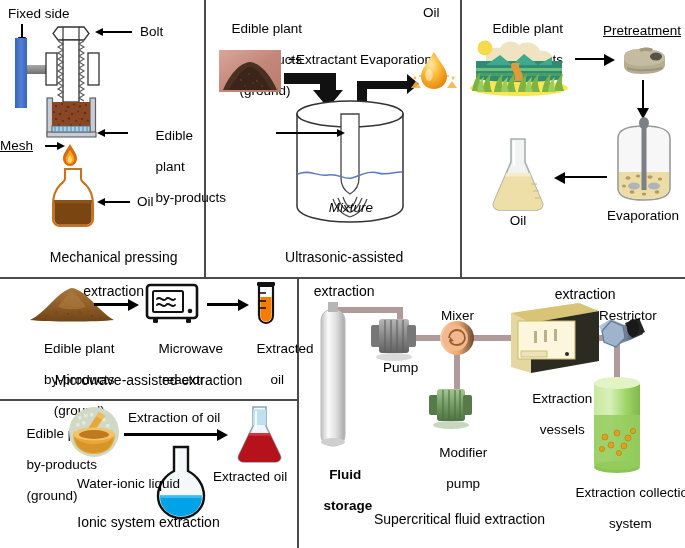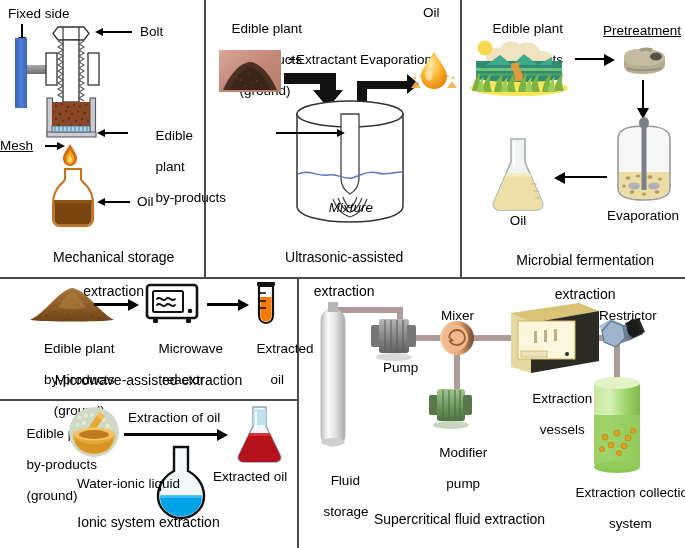--- a/index.html
+++ b/index.html
@@ -138,21 +138,21 @@
     <svg class="abs" style="left:47px;top:167px;" width="52" height="62" viewBox="0 0 52 62">
       <path d="M18,2 L34,2 L34,12 C34,14 36,15 39,18 C44,23 46,29 46,38 L46,52 C46,56 43,59 39,59 L13,59 C9,59 6,56 6,52 L6,38 C6,29 8,23 13,18 C16,15 18,14 18,12 Z" fill="#ffffff" stroke="#c9721b" stroke-width="2.1"></path>
       <path d="M7.3,33 L44.7,33 L44.7,52 C44.7,55.4 42.2,57.8 39,57.8 L13,57.8 C9.8,57.8 7.3,55.4 7.3,52 Z" fill="#7a4510"></path>
       <path d="M7.3,33 L44.7,33 L44.7,36.5 L7.3,36.5 Z" fill="#8c5418"></path>
     </svg>
     <div class="lbl" style="left:137px;top:194px;">Oil</div>
     <div class="arrow-line" style="left:104px;top:201px;width:26px;height:1.8px;"></div>
     <div class="tri-l-sm" style="left:97px;top:197.5px;"></div>
 
     <div class="panel-title" style="left:0;top:232px;width:204px;">
-      <span>Mechanical storage</span><br>
+      <span>Mechanical pressing</span><br>
       <span>extraction</span>
     </div>
   </div>
 
   <div class="abs" style="left:205px;top:0;width:255px;height:277px;">
 
     <div class="lbl" style="left:4px;top:5px;">
       <span>Edible plant</span><br>
       <span>by-products</span><br>
       <span style="display:inline-block;padding-left:8px;">(ground)</span>
@@ -326,21 +326,21 @@
       <g stroke="#c9b878" stroke-width="0.9">
         <line x1="44" y1="48" x2="50" y2="48"></line>
           <line x1="46" y1="55" x2="52" y2="55"></line>
           <line x1="48" y1="62" x2="54" y2="62"></line>
       </g>
       <path d="M26,5 L28,5 L28,30 L26,30 Z" fill="#ffffff" opacity="0.85"></path>
     </svg>
     <div class="lbl c" style="left:26px;top:213px;width:60px;">Oil</div>
 
     <div class="panel-title" style="left:0;top:235px;width:223px;">
-      <span>Microbial fermentation</span><br>
+      <br>
       <span>extraction</span>
     </div>
   </div>
 
   <div class="abs" style="left:0;top:279px;width:297px;height:120px;">
 
     <svg class="abs" style="left:28px;top:4px;" width="88" height="40" viewBox="0 0 88 40">
       <defs>
         <linearGradient id="heapG" x1="0" y1="0" x2="0" y2="1">
           <stop offset="0" stop-color="#a8753a"></stop>
@@ -570,21 +570,21 @@
           <circle cx="318" cy="154" r="3"></circle>
           <circle cx="329" cy="159" r="3"></circle>
         <circle cx="312" cy="166" r="3"></circle>
           <circle cx="325" cy="167" r="3"></circle>
           <circle cx="334" cy="152" r="2.6"></circle>
         <circle cx="303" cy="170" r="2.6"></circle>
           <circle cx="320" cy="174" r="2.6"></circle>
       </g>
     </svg>
 
-    <div class="lbl c" style="left:2px;top:178px;width:66px;">
+    <div class="lbl c" style="left:2px;top:172px;width:66px;font-weight:bold;">
       <span>Fluid</span><br>
       <span>storage</span>
     </div>
     <div class="lbl" style="left:84px;top:81px;">Pump</div>
     <div class="lbl" style="left:142px;top:29px;">Mixer</div>
     <div class="lbl c" style="left:116px;top:150px;width:74px;">
       <span>Modifier</span><br>
       <span>pump</span>
     </div>
     <div class="lbl c" style="left:206px;top:96px;width:92px;">

